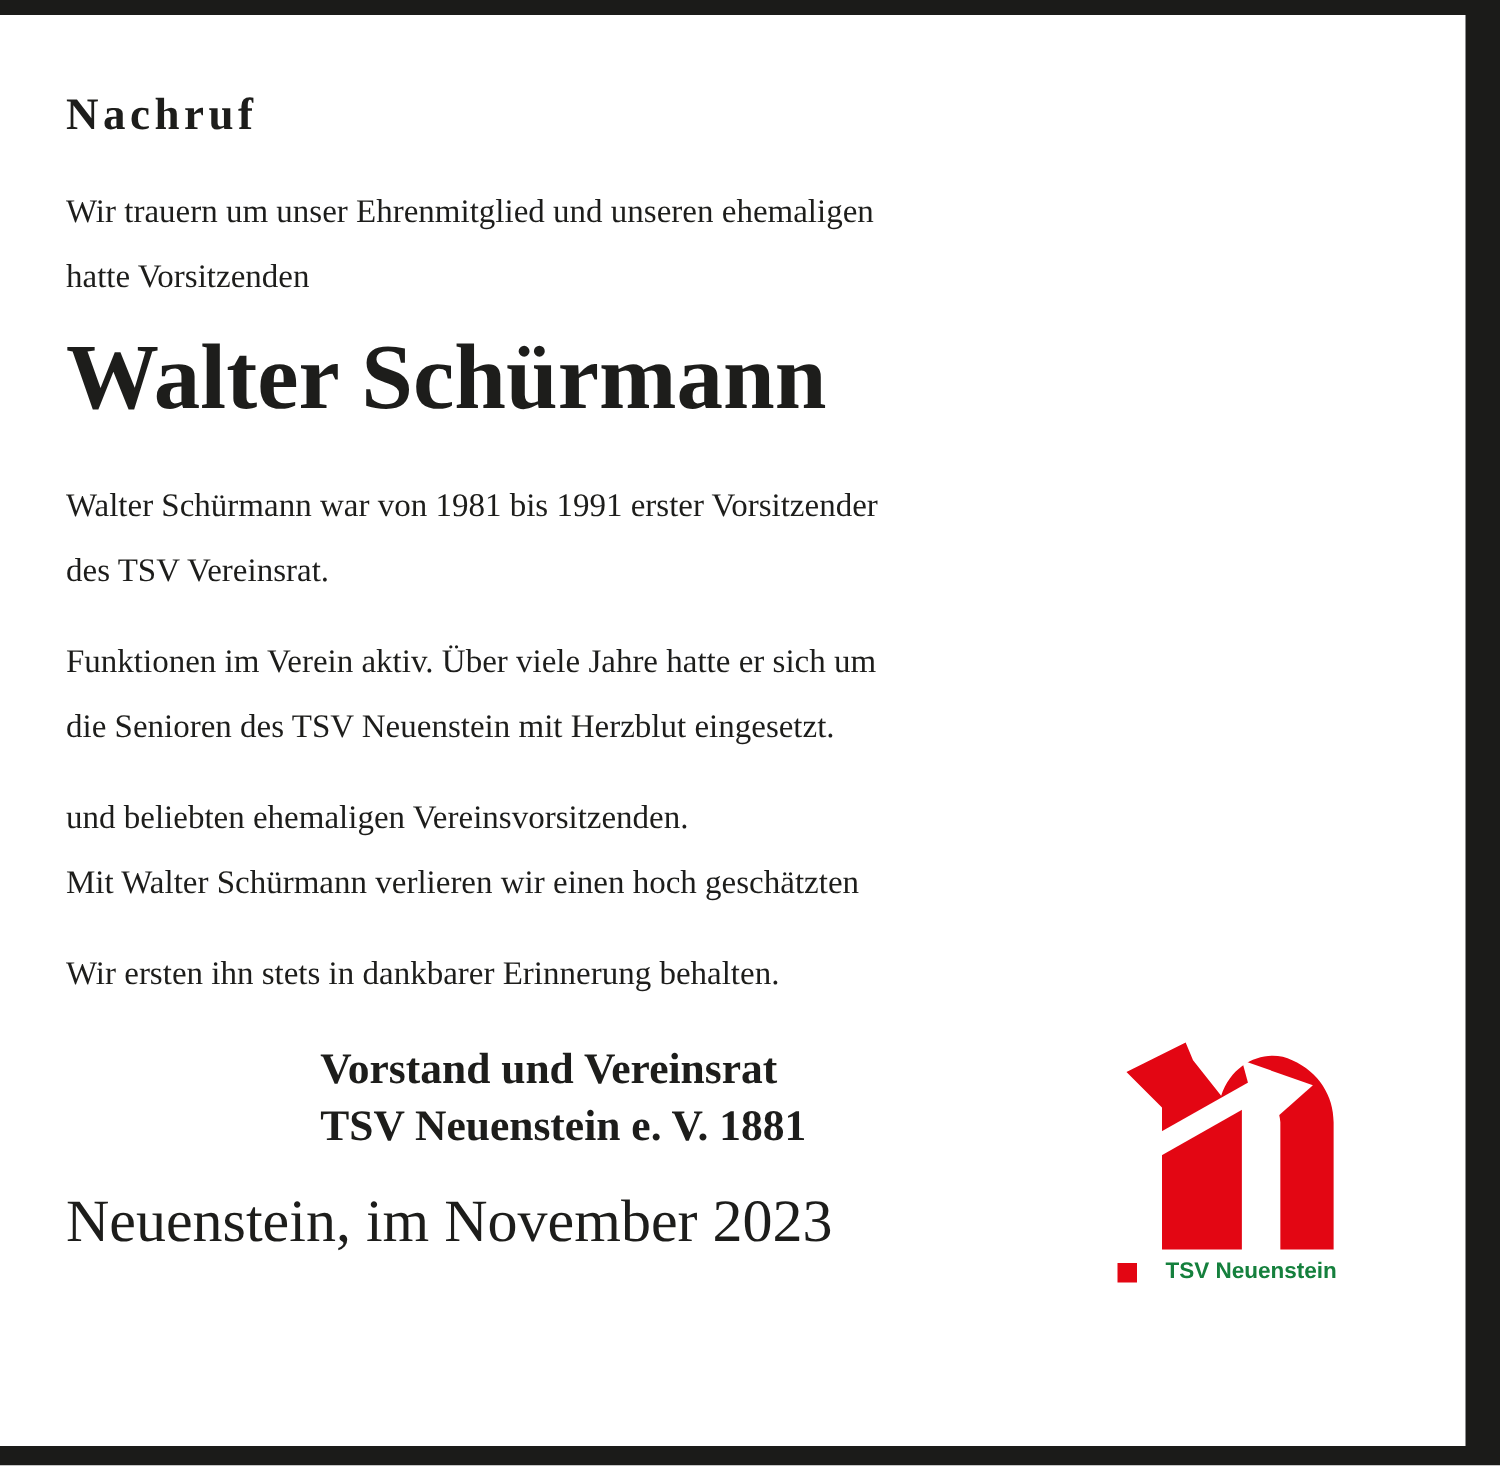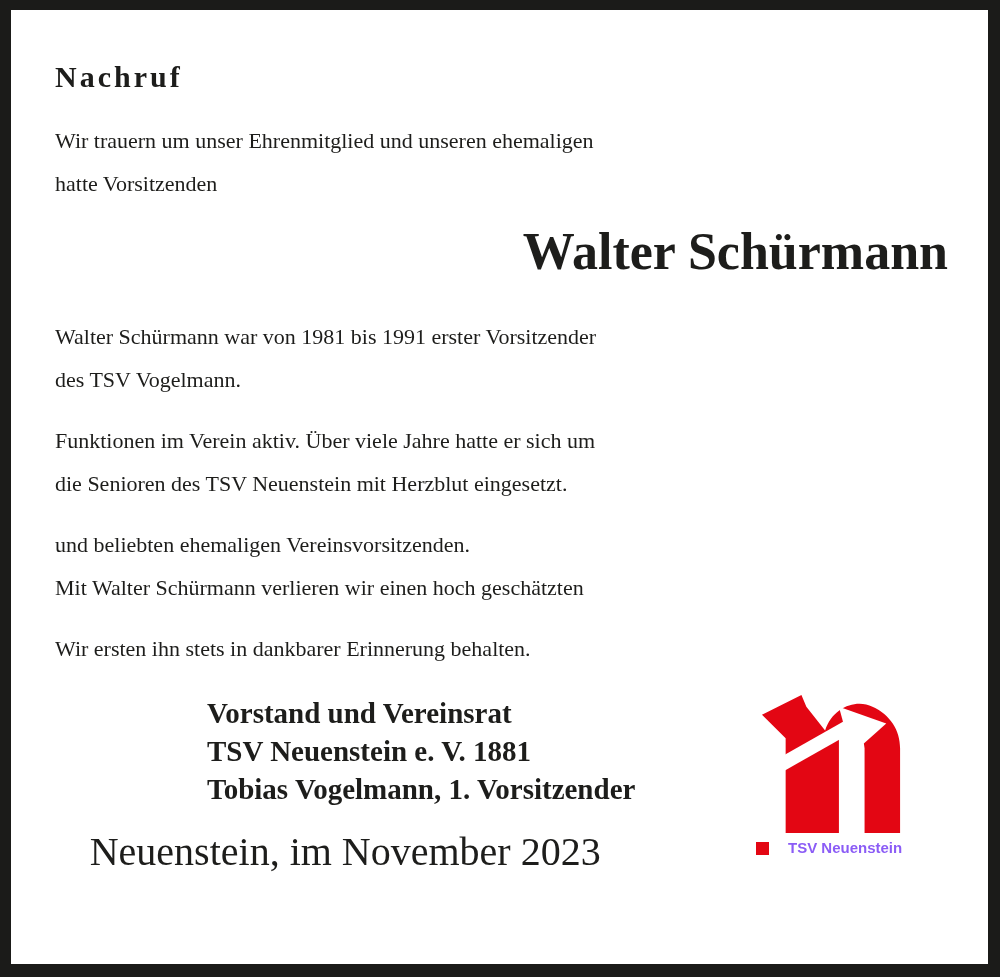--- a/index.html
+++ b/index.html
@@ -5,21 +5,21 @@
   html, body { margin: 0; padding: 0; }
   body {
     width: 1000px; height: 977px;
     font-family: "Liberation Serif", "DejaVu Serif", serif;
     background: #ffffff;
   }
   .frame {
     box-sizing: border-box;
     width: 1000px; height: 977px;
     background: #1b1b19;
-    padding: 10px 12px 13px 11px;
+    padding: 10px 12px 13px 0;
   }
   .paper {
     box-sizing: border-box;
     width: 977px; height: 954px;
     background: #ffffff;
     color: #1d1d1b;
     padding: 51px 40px 0 44px;
     overflow: hidden;
   }
   .kicker {
@@ -30,24 +30,24 @@
   }
   .para { margin: 0; padding: 0; }
   .line {
     font-size: 22px;
     line-height: 43px;
     white-space: nowrap;
   }
   .intro { margin-top: 26px; }
   .headline {
     margin: 8px 0 0 0;
-    font-size: 52px;
+    font-size: 62px;
     line-height: 78px;
     font-weight: bold;
-    text-align: right;
+    text-align: left;
     white-space: nowrap;
   }
   .p-first { margin-top: 24px; }
   .p-body  { margin-top: 18px; }
   .sign-row {
     margin-top: 24px;
     display: flex;
     justify-content: space-between;
     align-items: flex-start;
   }
@@ -80,42 +80,42 @@
   .logo-square {
     width: 13px; height: 13px;
     background: #e30613;
     flex: 0 0 auto;
   }
   .logo-caption {
     font-family: "Liberation Sans", "DejaVu Sans", sans-serif;
     font-weight: bold;
     font-size: 15px;
     line-height: 16px;
-    color: #8b5cf6;
+    color: #15803d;
     white-space: nowrap;
   }
 </style>
 </head>
 <body>
 
 <div class="frame">
   <div class="paper">
 
     <div class="kicker">Nachruf</div>
 
     <div class="para intro">
       <div class="line">Wir trauern um unser Ehrenmitglied und unseren ehemaligen</div>
       <div class="line">hatte Vorsitzenden</div>
     </div>
 
     <h1 class="headline">Walter Schürmann</h1>
 
     <div class="para p-first">
       <div class="line">Walter Schürmann war von 1981 bis 1991 erster Vorsitzender</div>
-      <div class="line">des TSV Vogelmann.</div>
+      <div class="line">des TSV Vereinsrat.</div>
     </div>
 
     <div class="para p-body">
       <div class="line">Funktionen im Verein aktiv. Über viele Jahre hatte er sich um</div>
       <div class="line">die Senioren des TSV Neuenstein mit Herzblut eingesetzt.</div>
     </div>
 
     <div class="para p-body">
       <div class="line">und beliebten ehemaligen Vereinsvorsitzenden.</div>
       <div class="line">Mit Walter Schürmann verlieren wir einen hoch geschätzten</div>
@@ -123,21 +123,20 @@
 
     <div class="para p-body">
       <div class="line">Wir ersten ihn stets in dankbarer Erinnerung behalten.</div>
     </div>
 
     <div class="sign-row">
       <div class="left-col">
         <div class="signature">
           <div class="sig-line">Vorstand und Vereinsrat</div>
           <div class="sig-line">TSV Neuenstein e. V. 1881</div>
-          <div class="sig-line">Tobias Vogelmann, 1. Vorsitzender</div>
         </div>
         <div class="dateline">Neuenstein, im November 2023</div>
       </div>
 
       <div class="logo">
         <svg class="logo-n" viewBox="0 0 148 140" width="146" height="140" aria-hidden="true">
           <path d="M 2,20 L 42,0 L 47,12 L 66,36
                    C 74,12 98,4 114,12
                    C 132,20 142,36 142,54
                    L 142,140 L 106,140 L 106,54

